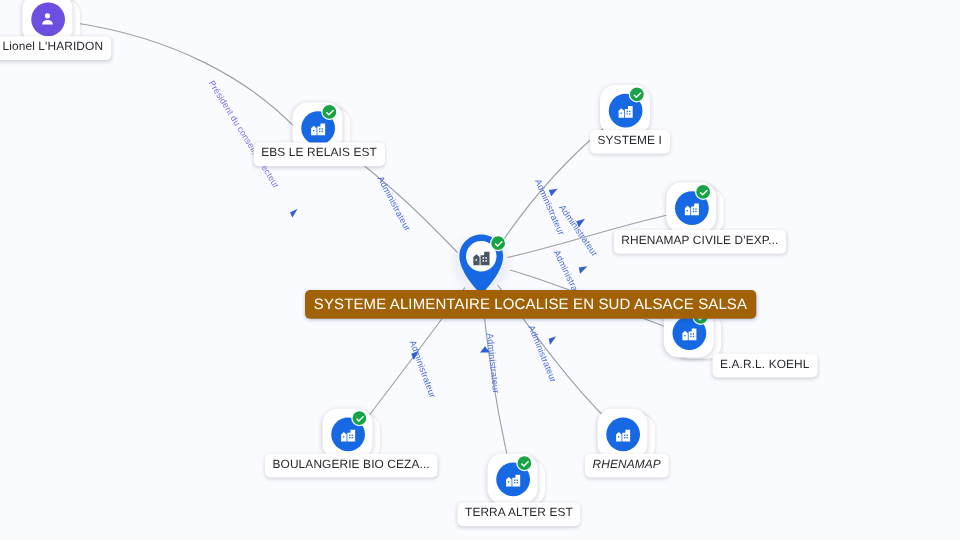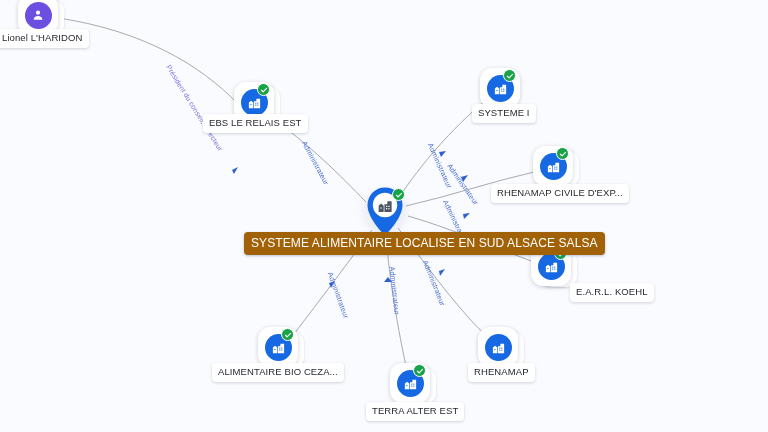--- a/index.html
+++ b/index.html
@@ -315,21 +315,21 @@
               <path fill="#ffffff" d="M11 21h10V6h-6v4h-4v11z"></path>
               <rect x="13.2" y="12.2" width="1.7" height="1.7" fill="#1668e3"></rect>
               <rect x="16.4" y="12.2" width="1.7" height="1.7" fill="#1668e3"></rect>
               <rect x="13.2" y="15.4" width="1.7" height="1.7" fill="#1668e3"></rect>
               <rect x="16.4" y="15.4" width="1.7" height="1.7" fill="#1668e3"></rect>
               <rect x="5.4" y="14.4" width="1.7" height="1.7" fill="#1668e3"></rect>
             </svg>
           </div>
         </div>
       </div>
-      <div class="node-label" style="left: 468px; top: 363px;">RHENAMAP</div>
+      <div class="node-label" style="left: 468px; top: 363px; font-style: italic;">RHENAMAP</div>
       <div class="node" style="left: 410px; top: 383px;">
         <div class="node-stack stack-b"></div>
         <div class="node-stack stack-c"></div>
         <div class="node-chip">
           <div class="node-disc">
             <svg width="15" height="15" viewBox="0 0 24 24" aria-hidden="true">
               <path fill="#ffffff" d="M3 21h7v-9l-3.5-3L3 12v9z"></path>
               <path fill="#ffffff" d="M11 21h10V6h-6v4h-4v11z"></path>
               <rect x="13.2" y="12.2" width="1.7" height="1.7" fill="#1668e3"></rect>
               <rect x="16.4" y="12.2" width="1.7" height="1.7" fill="#1668e3"></rect>
@@ -361,21 +361,21 @@
               <rect x="5.4" y="14.4" width="1.7" height="1.7" fill="#1668e3"></rect>
             </svg>
           </div>
         </div>
         <div class="badge-check">
           <svg width="8" height="8" viewBox="0 0 24 24" aria-hidden="true">
             <path d="M4.5 12.8l4.8 4.8L19.6 7.3" fill="none" stroke="#ffffff" stroke-width="3.4" stroke-linecap="round" stroke-linejoin="round"></path>
           </svg>
         </div>
       </div>
-      <div class="node-label" style="left: 212px; top: 363px;">ALIMENTAIRE BIO CEZA...</div>
+      <div class="node-label" style="left: 212px; top: 363px;">BOULANGERIE BIO CEZA...</div>
     </div>
 
   <div class="node" id="center-node" style="left: 385px; top: 212px;">
       <div class="node-pin-wrap">
         <div class="node-pin-glow"></div>
         <svg class="node-pin" viewBox="0 0 42 50" aria-hidden="true">
           <path d="M21 1.5C11.3 1.5 3.5 9.3 3.5 19c0 12.2 13.6 26.6 16.2 29.2a1.8 1.8 0 0 0 2.6 0C24.9 45.6 38.5 31.2 38.5 19 38.5 9.3 30.7 1.5 21 1.5z" fill="#1668e3"></path>
           <circle cx="21" cy="19" r="12.2" fill="#ffffff"></circle>
           <g transform="translate(12.5,11) scale(0.72)">
             <path fill="#4b5563" d="M3 21h7v-9l-3.5-3L3 12v9z"></path>

